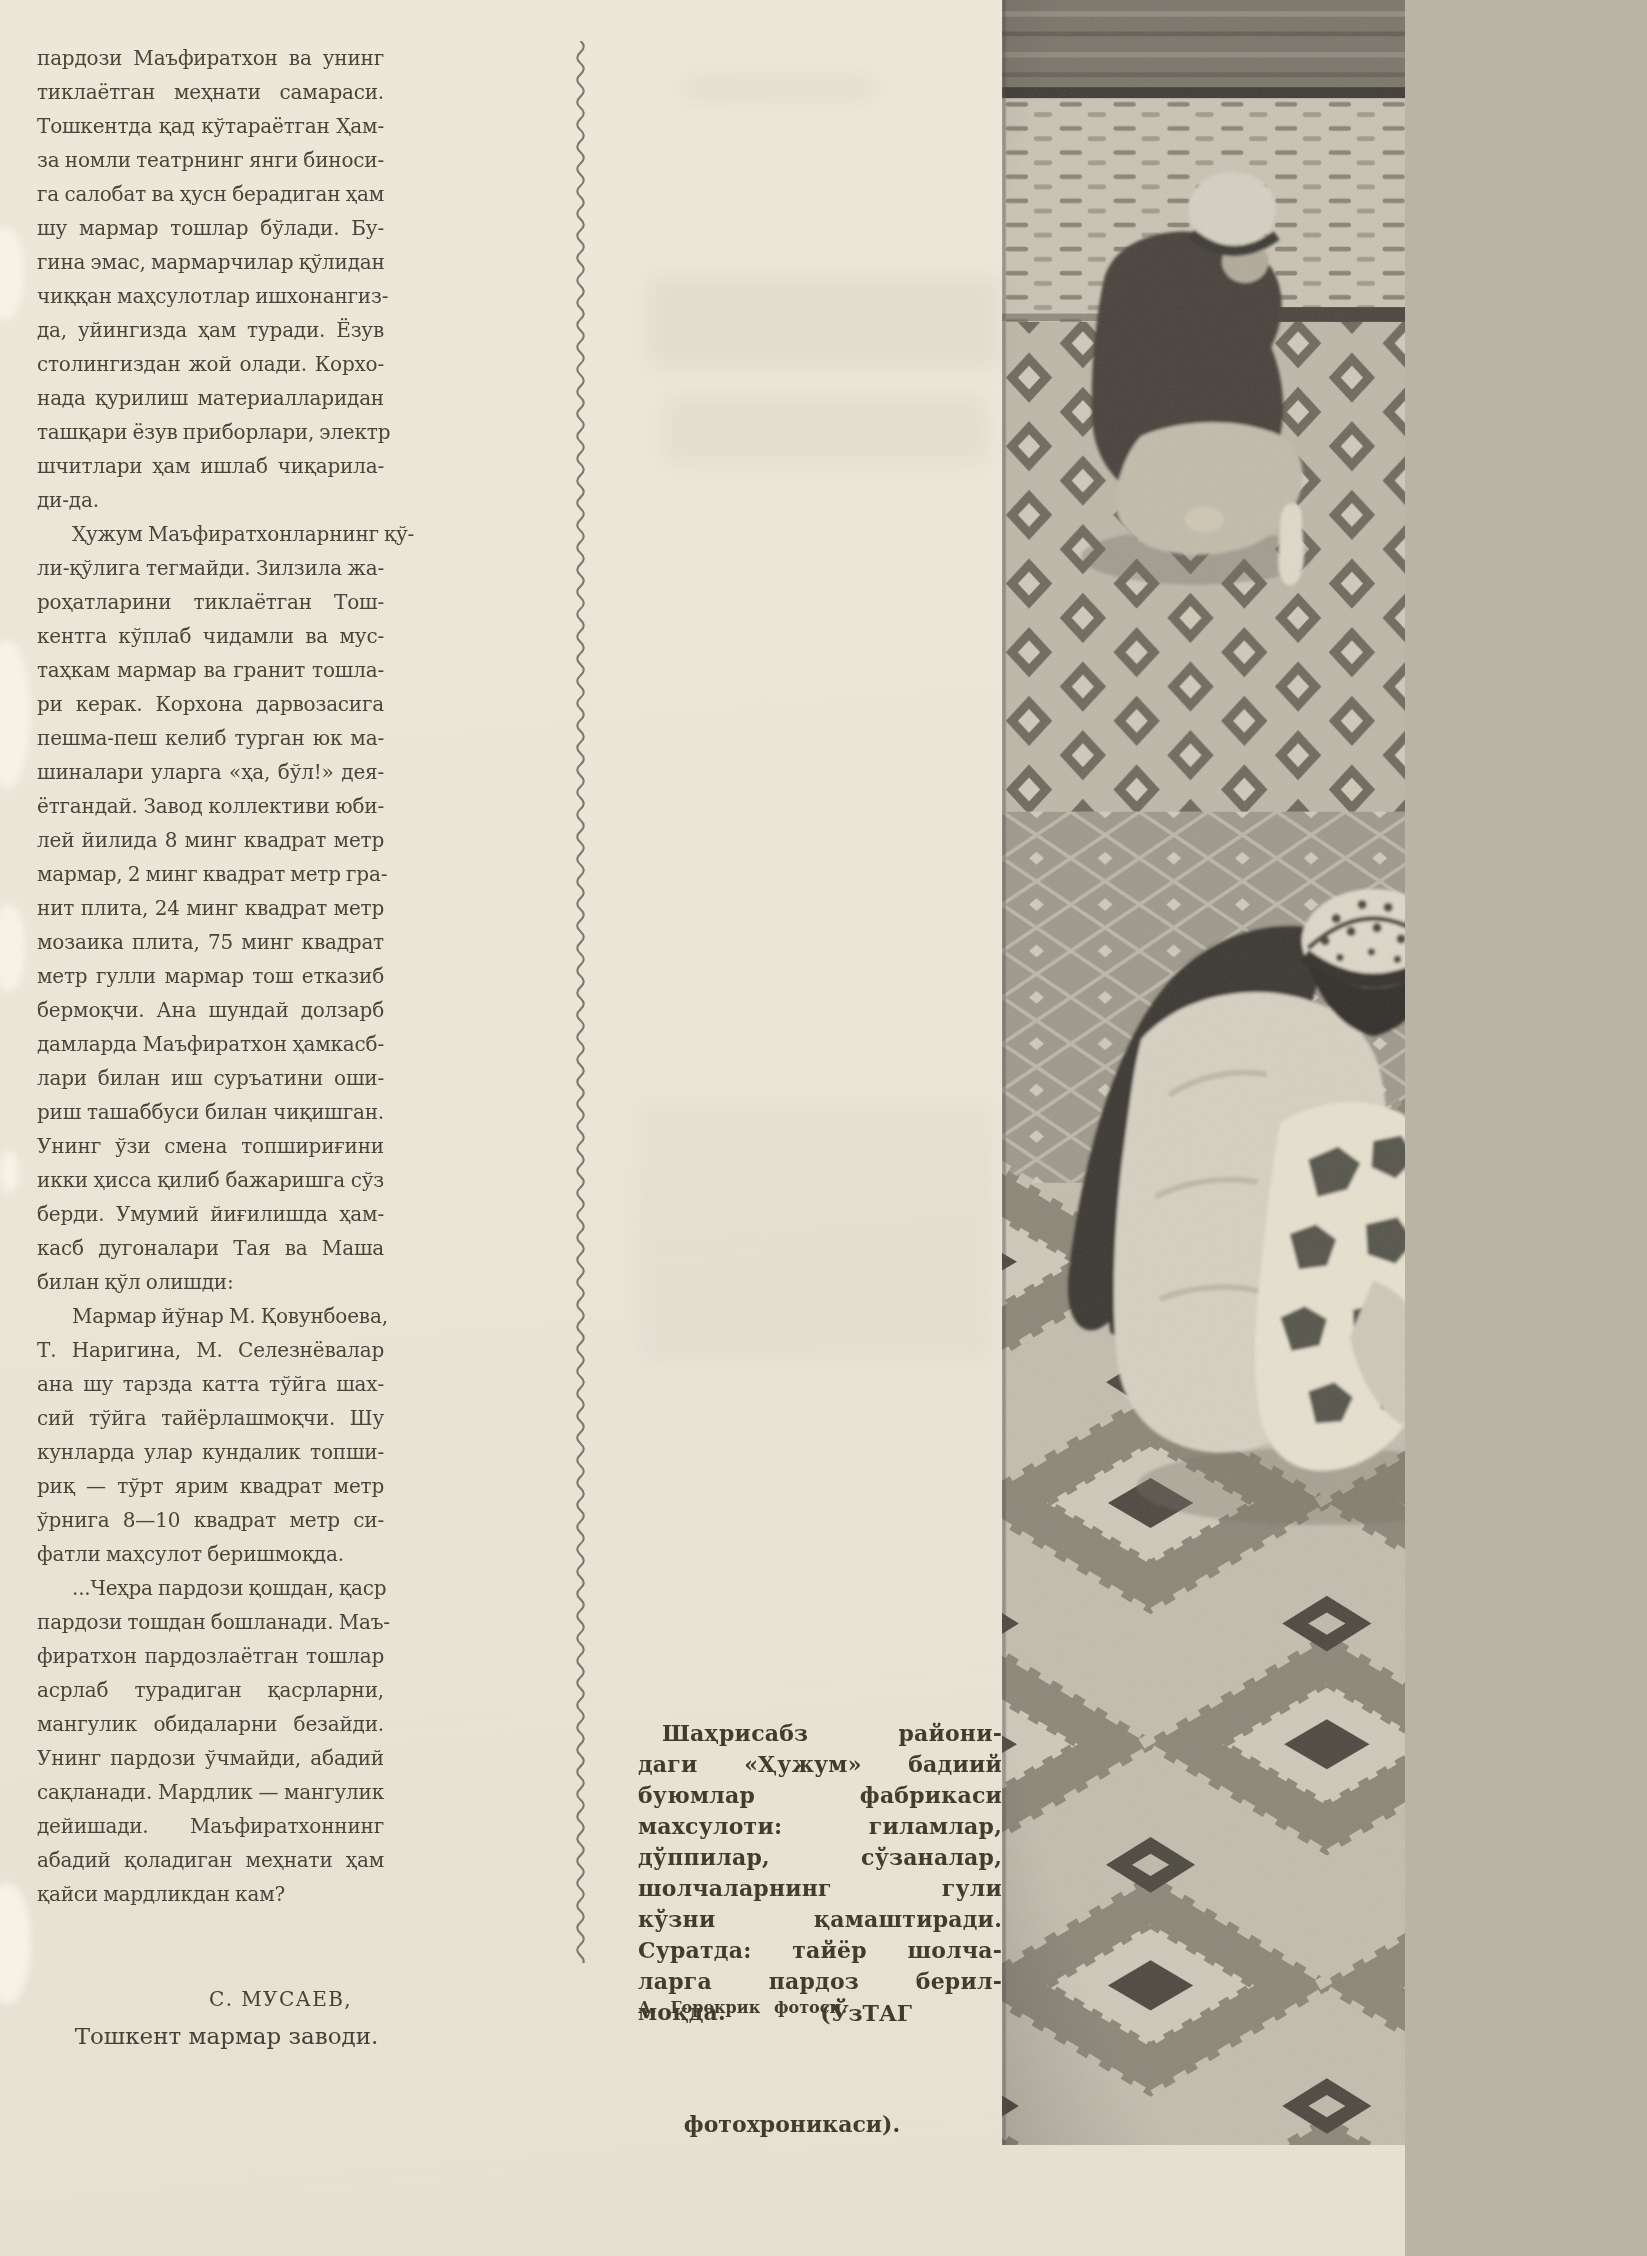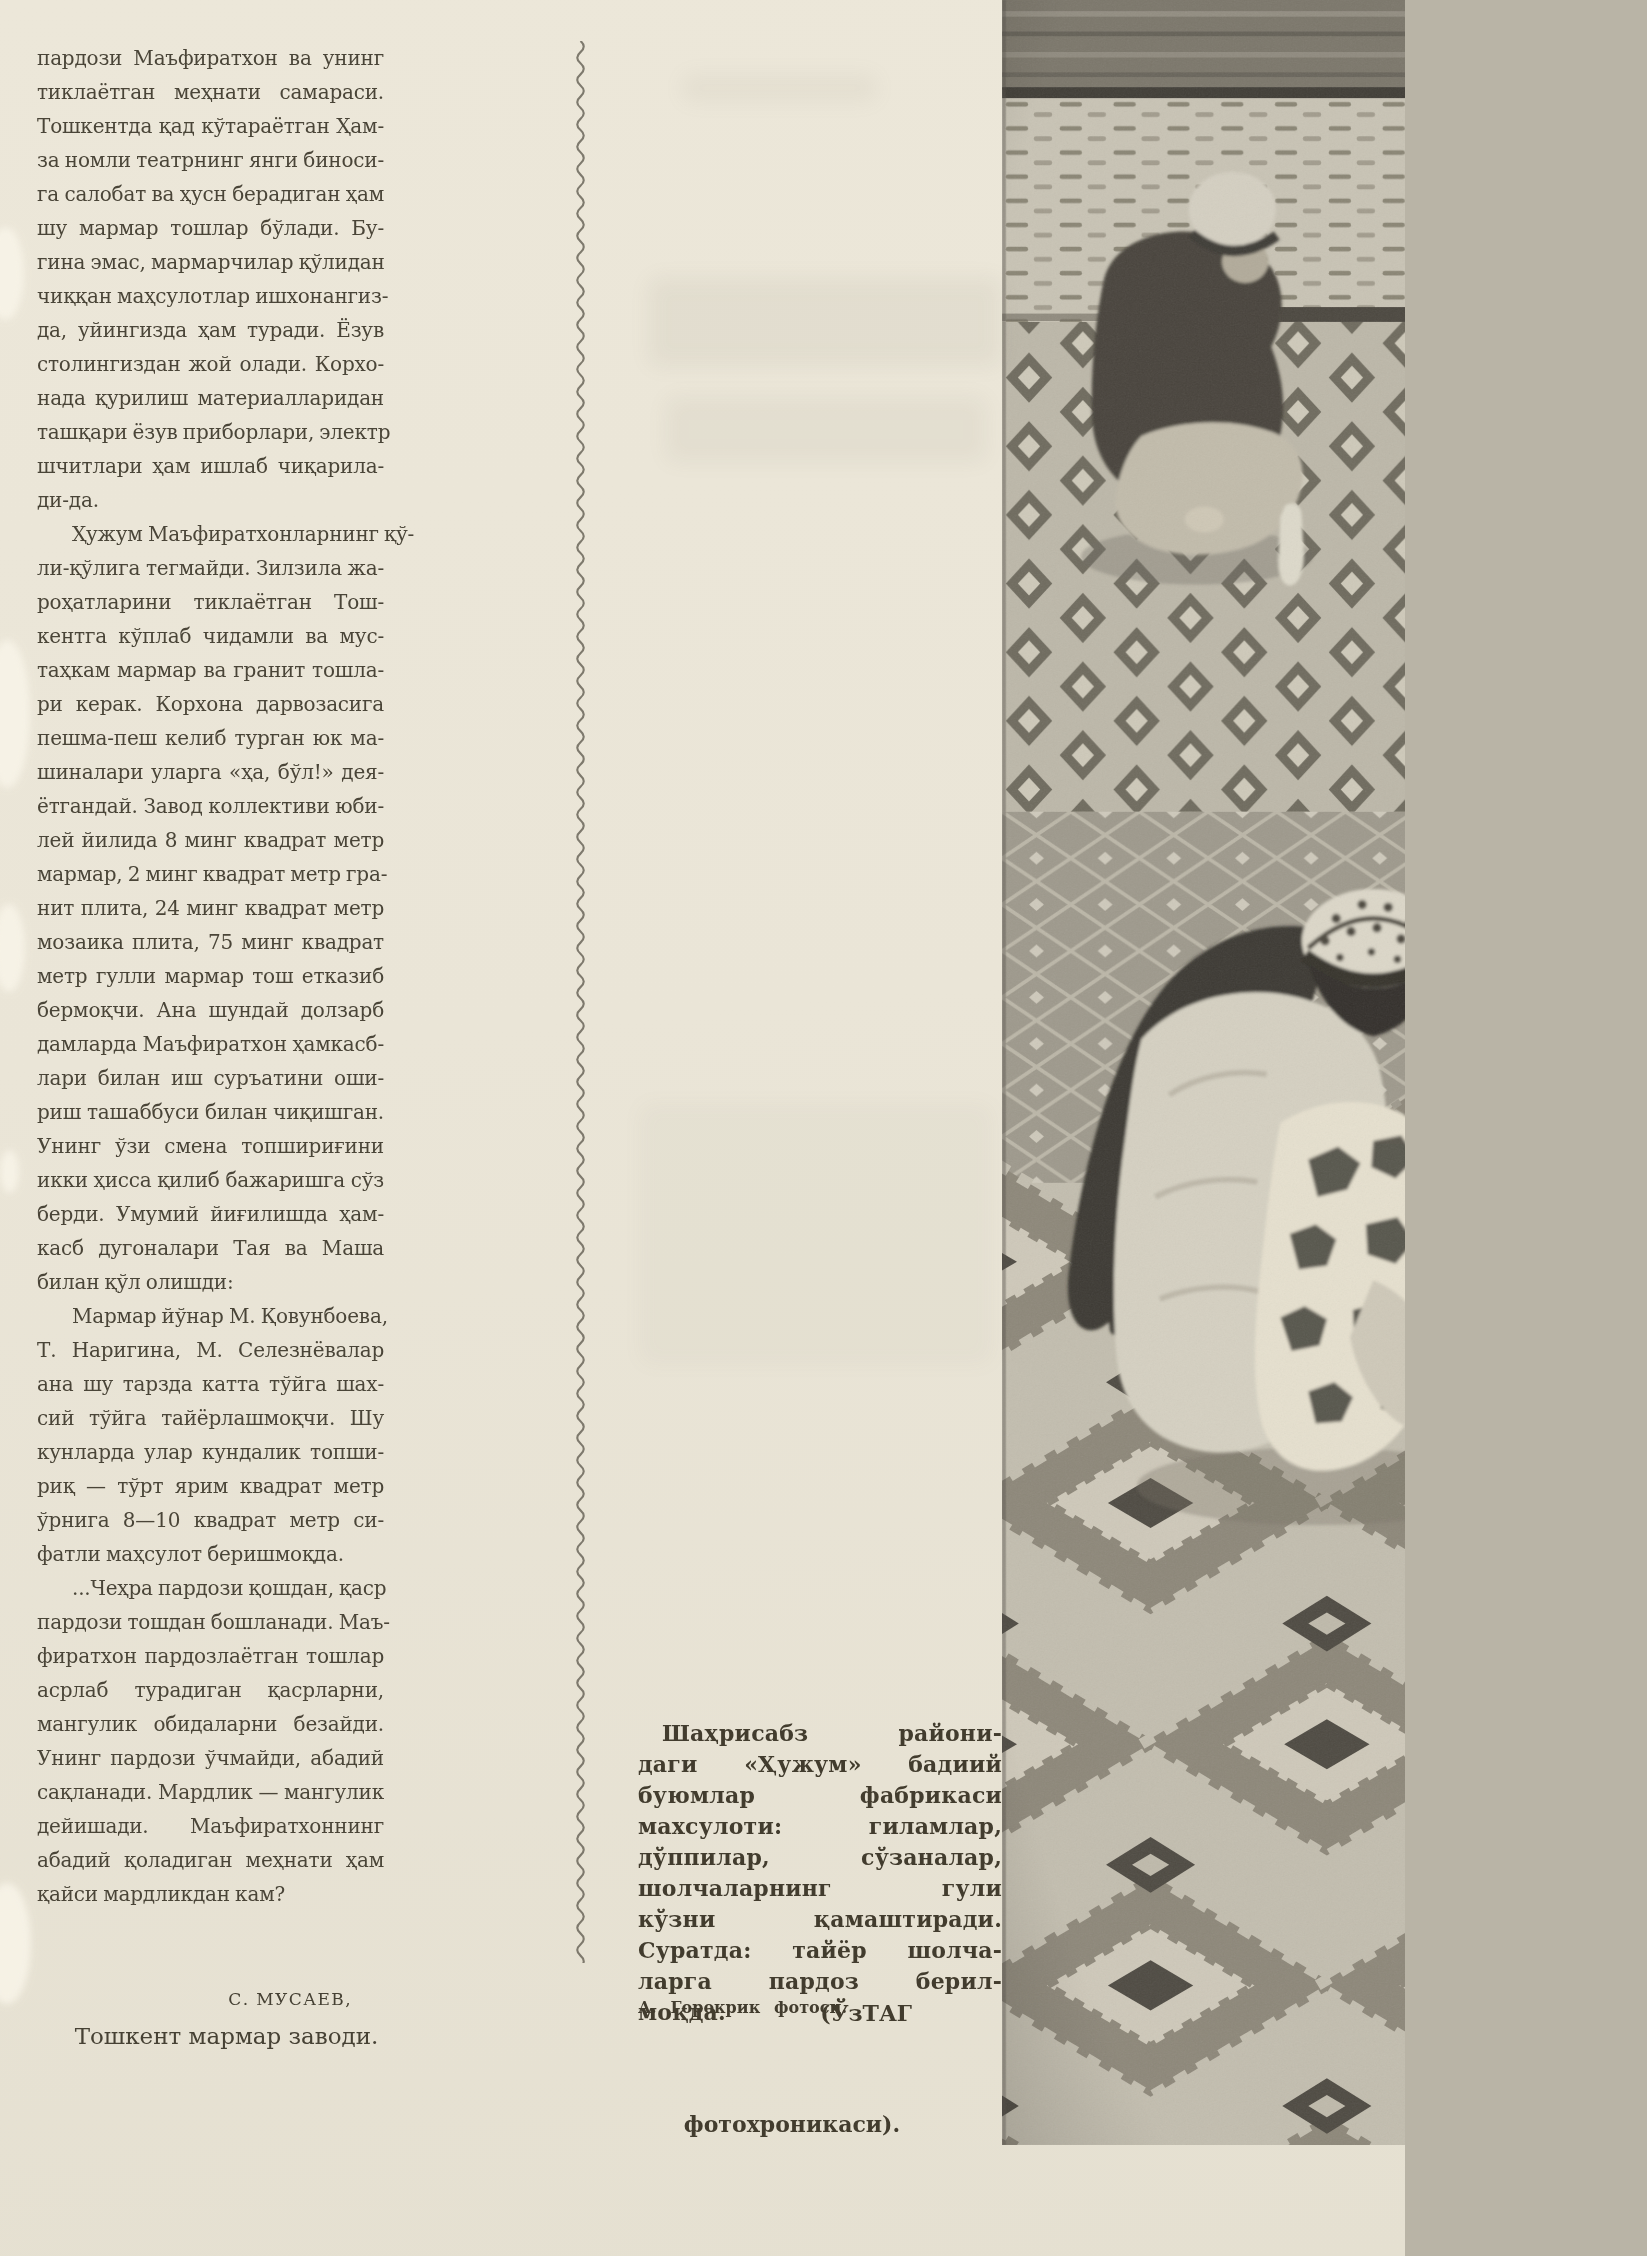--- a/index.html
+++ b/index.html
@@ -11,21 +11,21 @@
   
   .col-left{position:absolute; left:37px; top:41px; width:347px;}
   .col-left .para{margin:0;}
   .col-left .line{
     line-height:34px; font-size:20px; letter-spacing:-0.2px; word-spacing:-0.9px;
     text-align:justify; text-align-last:justify; white-space:nowrap;
   }
   .col-left .line.last{text-align-last:left;}
   .para.indent .line:first-child{text-indent:35px;}
   .signature{position:absolute; left:37px; top:1981px; width:347px;}
-  .sig-name{font-size:17px; letter-spacing:1.4px; text-align:right; padding-right:32px; line-height:37px; color:#464134;}
+  .sig-name{font-size:20px; letter-spacing:1.4px; text-align:right; padding-right:32px; line-height:37px; color:#464134;}
   .sig-org{font-size:23px; text-align:right; padding-right:5.6px; line-height:37px; color:#464134;}
   
   .wavy{position:absolute; left:573px; top:41px;}
   
   .col-caption{position:absolute; left:638px; top:1718px; width:364px; color:#423c2e;}
   .col-caption .line{
     font-weight:bold; font-size:22px; line-height:31px;
     text-align:justify; text-align-last:justify; white-space:nowrap; letter-spacing:0.2px;
   }
   .col-caption .line.last{text-align-last:left;}

